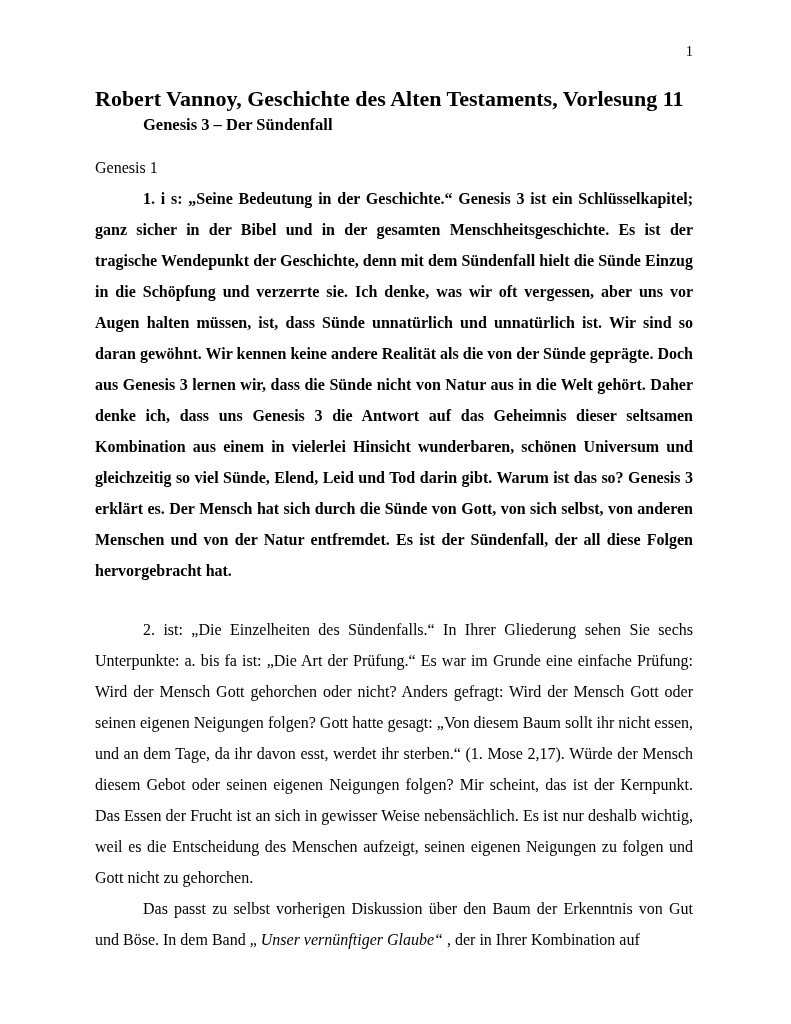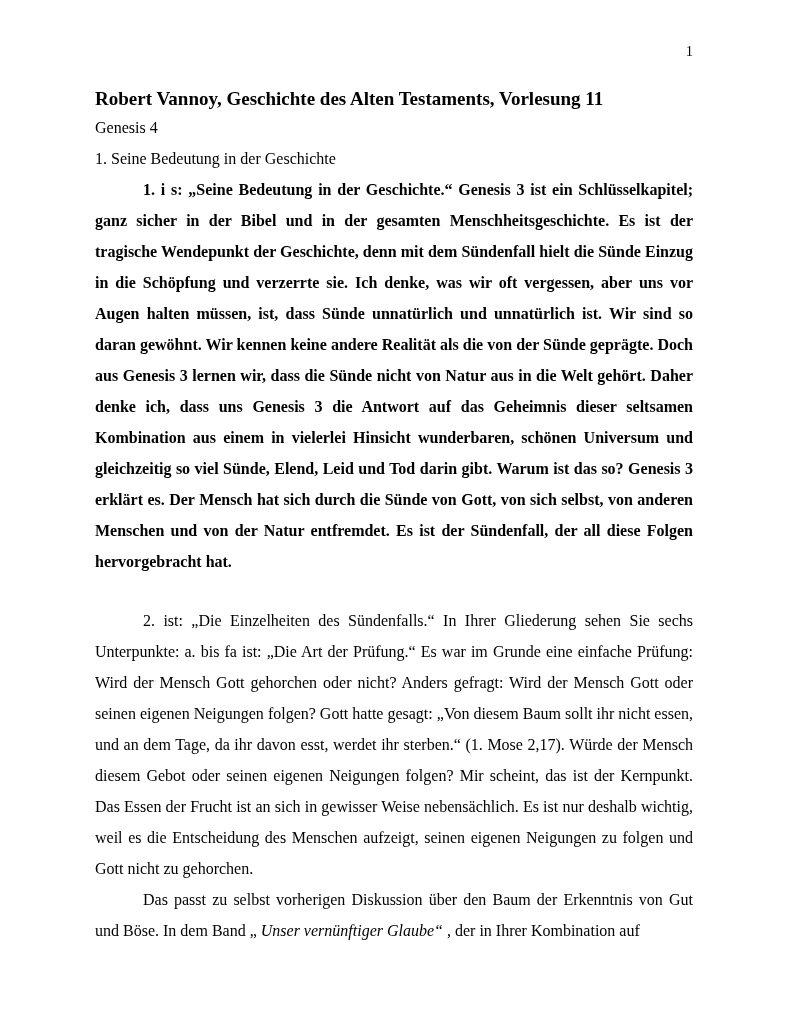--- a/index.html
+++ b/index.html
@@ -21,21 +21,21 @@
     padding: 42px 98px 40px 95px;
     background: #ffffff;
   }
   .page-number {
     text-align: right;
     font-size: 14.5px;
     line-height: 18px;
     margin: 0 0 0 0;
   }
   .doc-title {
-    font-size: 19px;
+    font-size: 22px;
     font-weight: bold;
     line-height: 26px;
     margin: 26px 0 0 0;
   }
   .doc-subtitle {
     font-size: 16.5px;
     font-weight: bold;
     line-height: 26px;
     margin: 0 0 14px 48px;
   }
@@ -62,24 +62,24 @@
 </style>
 </head>
 <body>
 
 <div class="page">
 
   <div class="page-number">1</div>
 
   <div class="doc-title">Robert Vannoy, Geschichte des Alten Testaments, Vorlesung 11</div>
 
+  <div class="doc-subtitle">Genesis 3 – Der Sündenfall</div>
 
-  <p class="heading">Genesis 4</p>
+  <p class="heading">Genesis 1</p>
 
-  <p class="heading">1. Seine Bedeutung in der Geschichte</p>
 
   <p class="para space-after">1. i s: „Seine Bedeutung in der Geschichte.“ Genesis 3 ist ein Schlüsselkapitel; ganz sicher in der Bibel und in der gesamten Menschheitsgeschichte. Es ist der tragische Wendepunkt der Geschichte, denn mit dem Sündenfall hielt die Sünde Einzug in die Schöpfung und verzerrte sie. Ich denke, was wir oft vergessen, aber uns vor Augen halten müssen, ist, dass Sünde unnatürlich und unnatürlich ist. Wir sind so daran gewöhnt. Wir kennen keine andere Realität als die von der Sünde geprägte. Doch aus Genesis 3 lernen wir, dass die Sünde nicht von Natur aus in die Welt gehört. Daher denke ich, dass uns Genesis 3 die Antwort auf das Geheimnis dieser seltsamen Kombination aus einem in vielerlei Hinsicht wunderbaren, schönen Universum und gleichzeitig so viel Sünde, Elend, Leid und Tod darin gibt. Warum ist das so? Genesis 3 erklärt es. Der Mensch hat sich durch die Sünde von Gott, von sich selbst, von anderen Menschen und von der Natur entfremdet. Es ist der Sündenfall, der all diese Folgen hervorgebracht hat.</p>
 
 
   <p class="para">2. ist: „Die Einzelheiten des Sündenfalls.“ In Ihrer Gliederung sehen Sie sechs Unterpunkte: a. bis fa ist: „Die Art der Prüfung.“ Es war im Grunde eine einfache Prüfung: Wird der Mensch Gott gehorchen oder nicht? Anders gefragt: Wird der Mensch Gott oder seinen eigenen Neigungen folgen? Gott hatte gesagt: „Von diesem Baum sollt ihr nicht essen, und an dem Tage, da ihr davon esst, werdet ihr sterben.“ (1. Mose 2,17). Würde der Mensch diesem Gebot oder seinen eigenen Neigungen folgen? Mir scheint, das ist der Kernpunkt. Das Essen der Frucht ist an sich in gewisser Weise nebensächlich. Es ist nur deshalb wichtig, weil es die Entscheidung des Menschen aufzeigt, seinen eigenen Neigungen zu folgen und Gott nicht zu gehorchen.</p>
 
   <p class="para"><span>Das passt zu selbst vorherigen Diskussion über den Baum der Erkenntnis von Gut und Böse. In dem Band „ </span><em>Unser vernünftiger Glaube“ </em><span>, der in Ihrer Kombination auf</span></p>
 
 </div>
 

